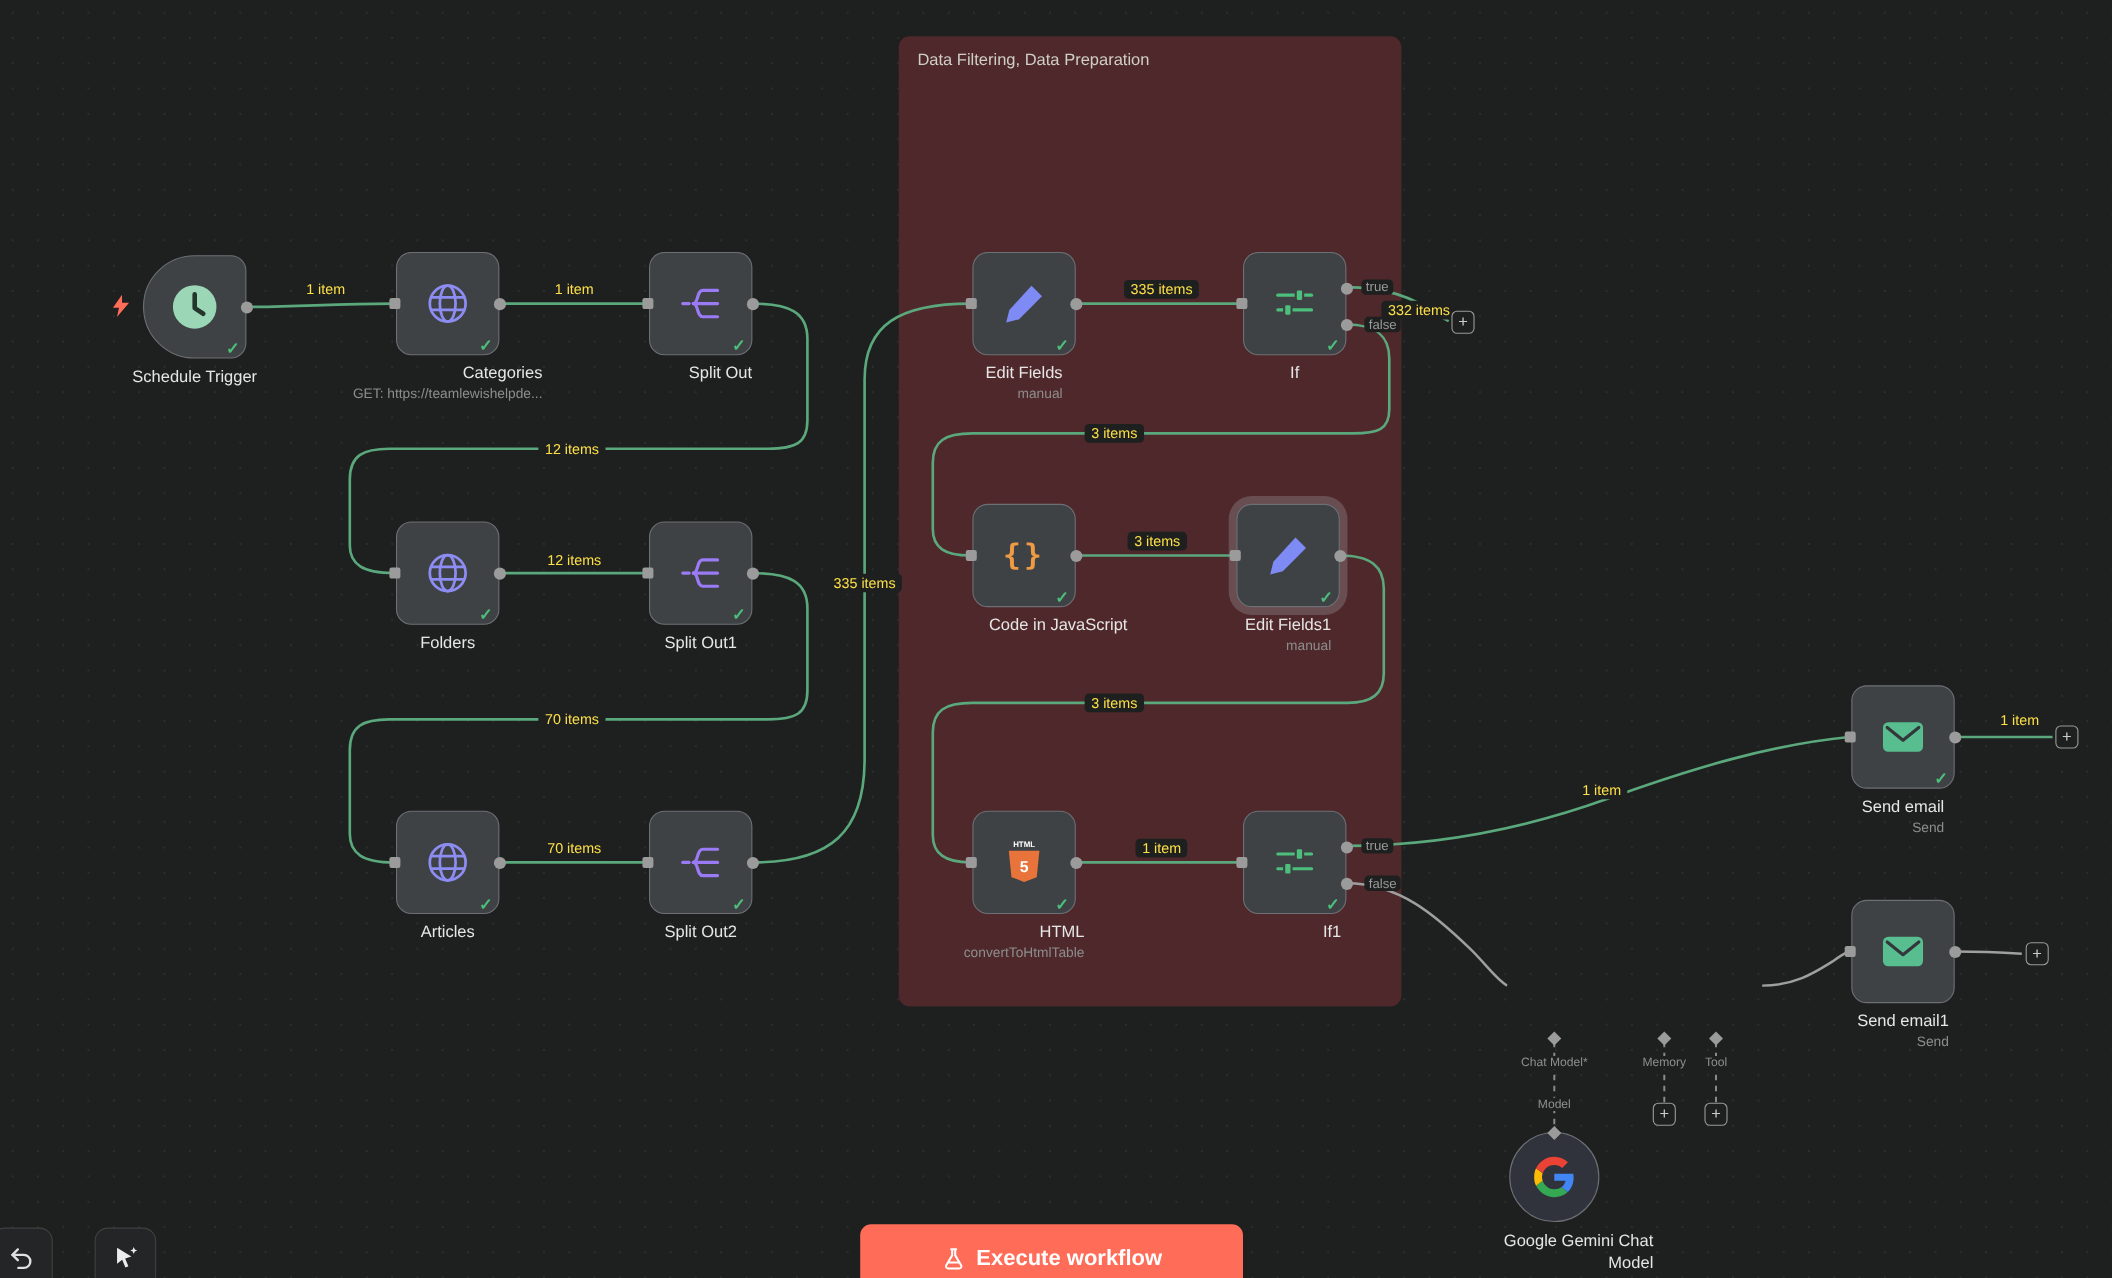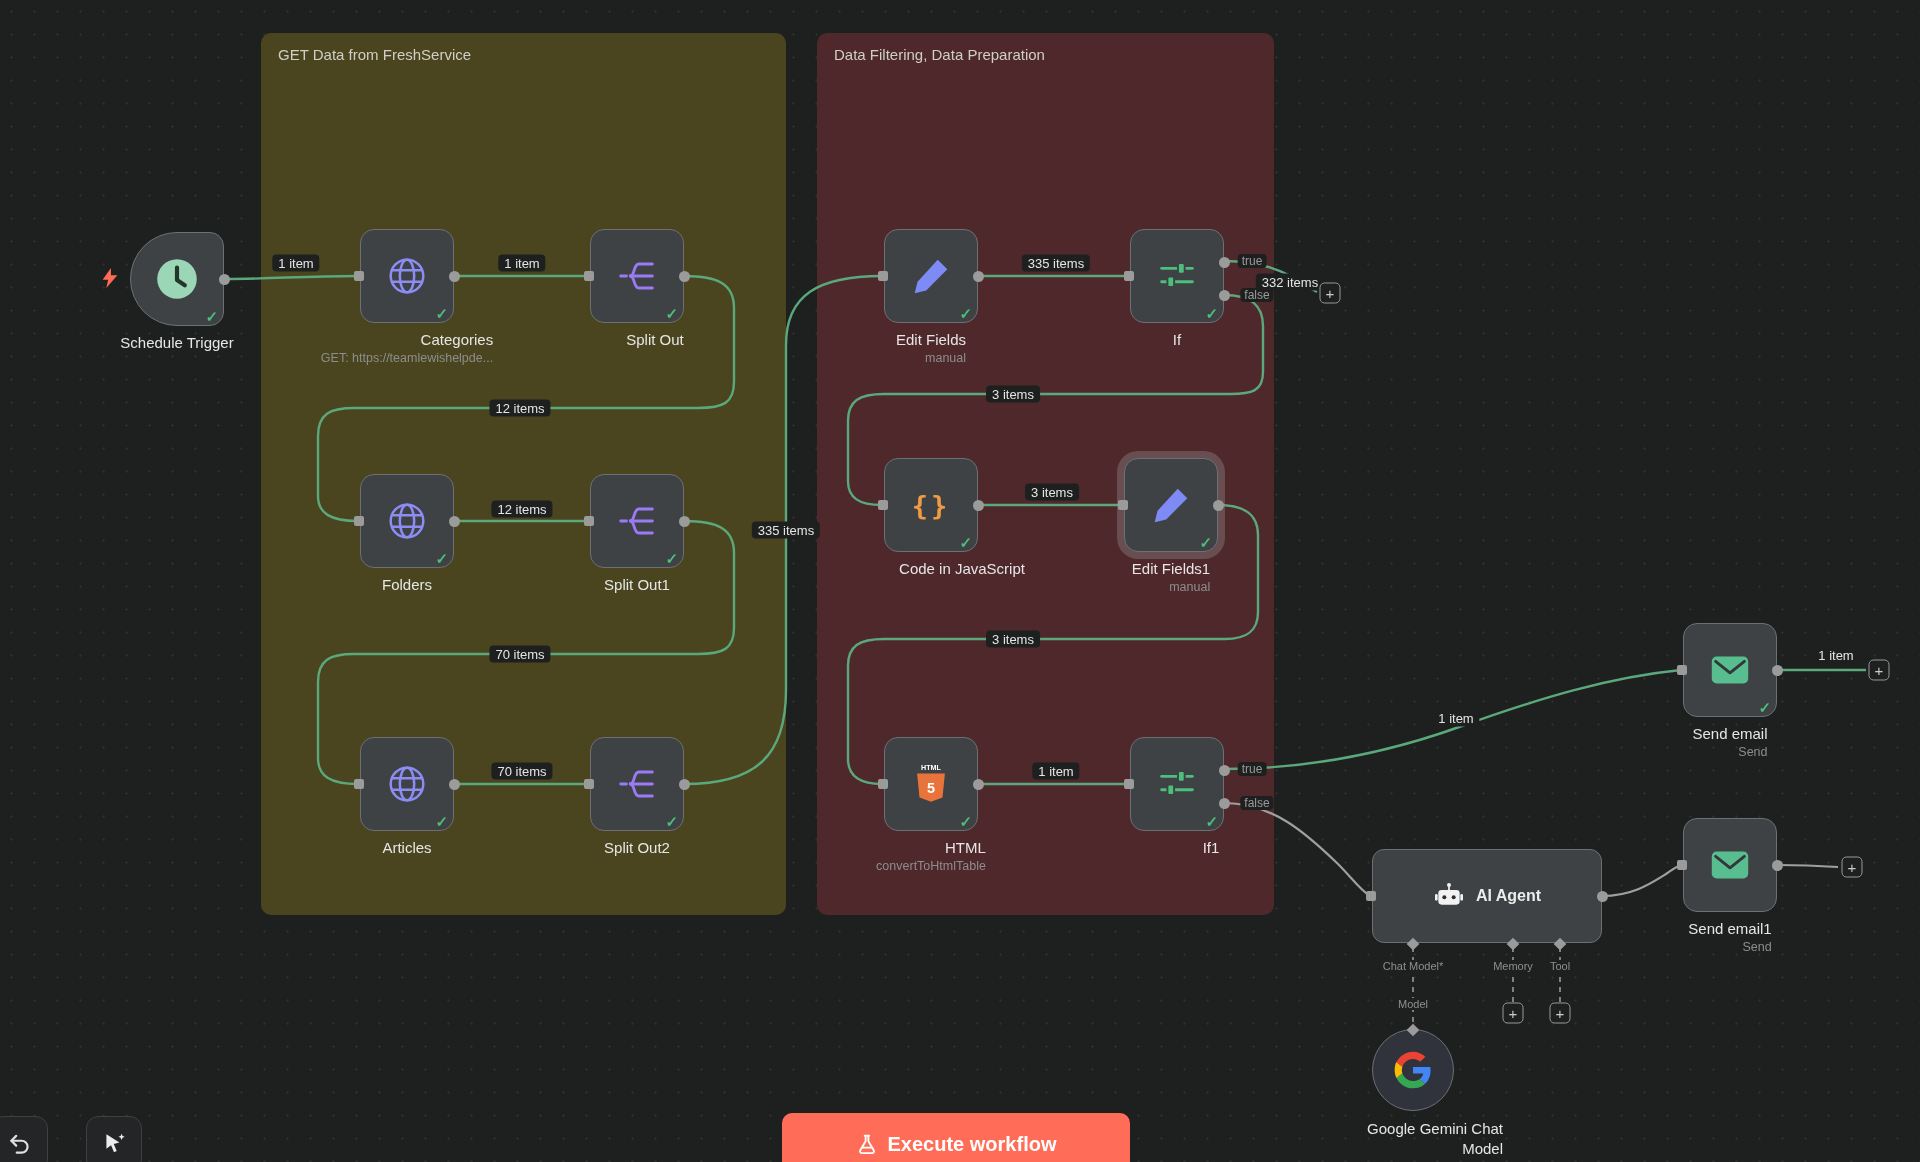--- a/index.html
+++ b/index.html
@@ -29,21 +29,21 @@
   .in-port{position:absolute;width:10px;height:10px;left:-7px;top:50%;margin-top:-5px;background:#9b9b9b;border-radius:2px;z-index:4;}
   .out-port{position:absolute;width:11px;height:11px;right:-7px;top:50%;margin-top:-5.5px;background:#9b9b9b;border-radius:50%;z-index:4;}
   .out-a{top:27px;margin-top:0;}
   .out-b{top:60px;margin-top:0;}
   .node-label{position:absolute;transform:translateX(-50%);text-align:right;z-index:3;white-space:nowrap;}
   .nl{font-size:15px;color:#e6e6e6;}
   .node-sub{font-size:12.5px;color:#8d8d8d;margin-top:3px;}
   .node-label.wrap{white-space:normal;width:180px;line-height:1.3;}
   .conn-label{
     position:absolute;transform:translate(-50%,-50%);background:#1e1f1f;
-    color:#e5e5e5;font-size:13px;padding:1px 6px;border-radius:4px;z-index:4;white-space:nowrap;
+    color:#fde047;font-size:13px;padding:1px 6px;border-radius:4px;z-index:4;white-space:nowrap;
   }
   .conn-label.small{font-size:12px;color:#9a9a9a;padding:0 4px;}
   .port-label{
     position:absolute;transform:translate(-50%,-50%);background:#1e1f1f;
     color:#8f8f8f;font-size:11px;padding:0 3px;z-index:4;white-space:nowrap;
   }
   .plus-btn{
     position:absolute;transform:translate(-50%,-50%);width:21px;height:21px;
     border:1.7px solid #9a9a9a;border-radius:5px;background:#1e1f1f;color:#cccccc;
     display:flex;align-items:center;justify-content:center;font-size:15px;line-height:1;z-index:4;box-sizing:border-box;
@@ -128,23 +128,20 @@
         <path d="M8.5 4.5 L4 9 L8.5 13.5"></path>
         <path d="M4 9 H13.5 A5.5 5.5 0 0 1 13.5 20 H9"></path>
       </g>
       <g id="ic-pointer" fill="#ececec">
         <path d="M5 3 L17 10.5 L11.8 12 L14.5 18.5 L12 19.6 L9.3 13.1 L5 16.4 Z"></path>
         <path d="M19 2.5 l.9 2 2 .9 -2 .9 -.9 2 -.9 -2 -2 -.9 2 -.9 Z"></path>
       </g>
     </defs>
   </svg>
 
-  <div class="group" style="left:261px;top:33px;width:525px;height:882px;background:#4a451f">
-    <div class="group-title">GET Data from FreshService</div>
-  </div>
   <div class="group" style="left:817px;top:33px;width:457px;height:882px;background:#4f282b">
     <div class="group-title">Data Filtering, Data Preparation</div>
   </div>
 
   <svg class="edges" width="1920" height="1162">
     <path class="edge" d="M224 279 C275 279 300 276 358 276"></path>
     <path class="edge" d="M455 276 H588"></path>
     <path class="edge" d="M684 276 C718 276 734 284 734 308 V382 C734 403 723 408 698 408 H354 C330 408 318 414 318 436 V496 C318 513 330 521 358 521"></path>
     <path class="edge" d="M455 521 H588"></path>
     <path class="edge" d="M684 521 C718 521 734 529 734 553 V628 C734 649 723 654 698 654 H354 C330 654 318 660 318 682 V758 C318 776 330 784 358 784"></path>
@@ -322,28 +319,20 @@
     <span class="out-port out-b"></span>
     <svg width="46" height="46" viewBox="0 0 48 48">
         <use href="#ic-if"></use>
       </svg>
     <span class="check">✓</span>
   </div>
   <div class="node-label" style="left:1211px;top:839px">
     <div class="nl">If1</div>
   </div>
 
-  <div class="node wide" style="left:1372px;top:849px">
-    <span class="in-port"></span>
-    <span class="out-port"></span>
-    <svg width="32" height="32" viewBox="0 0 48 48">
-        <use href="#ic-robot"></use>
-      </svg>
-    <span class="agent-label">AI Agent</span>
-  </div>
 
   <div class="node" style="left:1683px;top:623px">
     <span class="in-port"></span>
     <span class="out-port"></span>
     <svg width="46" height="46" viewBox="0 0 48 48">
         <use href="#ic-mail"></use>
       </svg>
     <span class="check">✓</span>
   </div>
   <div class="node-label" style="left:1730px;top:725px">

